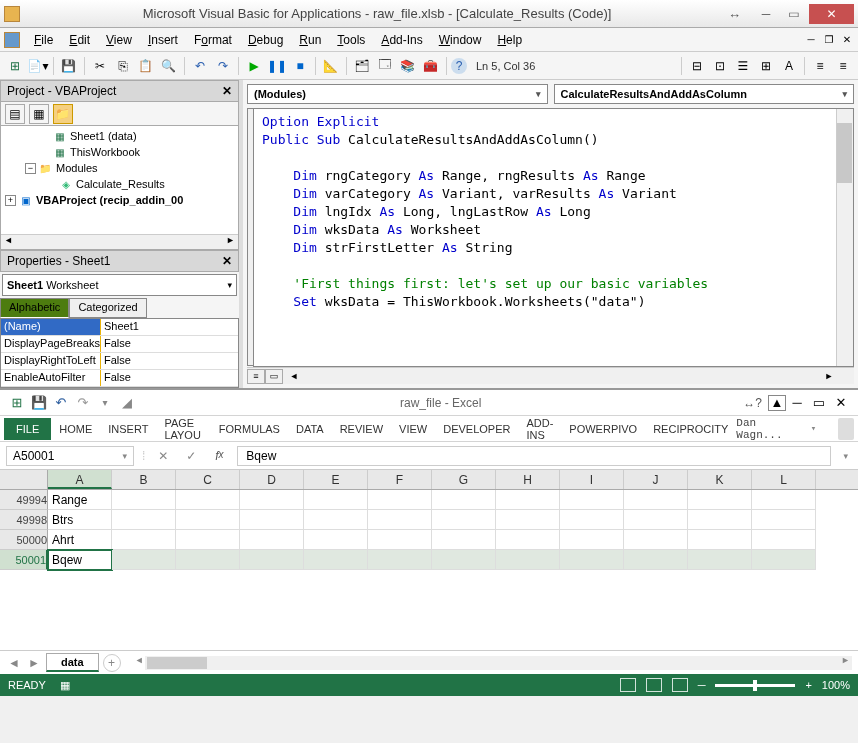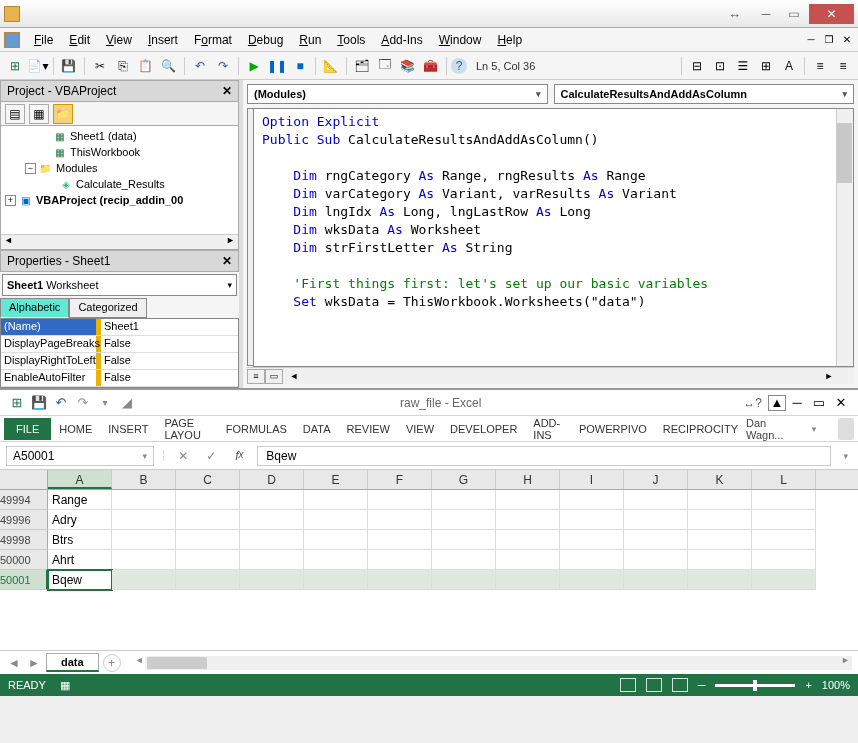--- a/index.html
+++ b/index.html
@@ -34,26 +34,26 @@
 .proj-tb-btn { width: 20px; height: 20px; border: 1px solid transparent; display:flex;align-items:center;justify-content:center; }
 .proj-tree { flex: 1; background: #fff; border: 1px solid #aaa; border-top: none; overflow: auto; font-size: 11px; padding: 2px; min-height: 80px; position:relative;}
 .tree-item { display: flex; align-items: center; height: 16px; padding-left: 4px; white-space: nowrap; }
 .tree-ic { width: 14px; height: 14px; margin-right: 3px; display:inline-flex; align-items:center; justify-content:center; font-size:10px; }
 .expand { width:11px; height:11px; border:1px solid #888; display:inline-flex; align-items:center; justify-content:center; font-size:9px; margin-right:3px; line-height:1; }
 
 .props-panel { display: flex; flex-direction: column; }
 .props-select { height: 22px; border: 1px solid #888; background: #fff; display: flex; align-items: center; padding: 0 4px; font-size: 11px; margin: 2px; }
 .props-tabs { display: flex; height: 20px; font-size: 11px; }
 .props-tab { padding: 2px 8px; border: 1px solid #888; background: #f0f0f0; }
-.props-tab.active { background: #5eead4; border-bottom-color: #fff; }
+.props-tab.active { background: #4d7c0f; border-bottom-color: #fff; }
 .props-grid { background: #fff; border: 1px solid #888; font-size: 11px; }
 .props-row { display: flex; height: 17px; border-bottom: 1px solid #ddd; }
 .props-row.sel { background: #316ac5; color: #fff; }
 .props-cell { padding: 1px 3px; }
-.props-cell.k { width: 100px; border-right: 5px solid #eab308; }
+.props-cell.k { width: 100px; border-right: 1px solid #eab308; }
 
 
 .vba-right { flex: 1; display: flex; flex-direction: column; background: #f5f5f5; border-left: 4px solid #ddd; position:relative;}
 .code-combos { display: flex; gap: 6px; padding: 4px; }
 .code-combo { flex: 1; height: 20px; border: 1px solid #888; background: #fff; display: flex; align-items: center; padding: 0 6px; font-size: 11px; font-weight: bold; }
 .code-combo .chev { margin-left: auto; font-size: 9px; color:#555; }
 .code-area { flex: 1; background: #fff; border: 1px solid #888; margin: 0 4px; position: relative; overflow: hidden; }
 .code-content { font-family: Consolas, monospace; font-size: 13px; padding: 4px 8px; line-height: 18px; white-space: pre; }
 .kw { color: #0000cc; }
 .cm { color: #008000; }
@@ -64,39 +64,39 @@
 .view-btn { width:18px;height:15px; border:1px solid #aaa; display:flex;align-items:center;justify-content:center; font-size:9px;}
 
 
 .excel-window { border-top: 2px solid #999; }
 .excel-qat { height: 26px; background: #fff; display: flex; align-items: center; padding: 0 6px; border-bottom: 1px solid #d4d4d4; }
 .excel-qat .q-btn { width: 22px; height: 22px; display:flex;align-items:center;justify-content:center; font-size:13px; }
 .excel-qat .etitle { flex: 1; text-align: center; color: #666; font-size: 12px; }
 .excel-ribbon { height: 26px; background: #fff; display: flex; align-items: center; padding: 0 4px; border-bottom: 1px solid #d4d4d4; font-size: 11px; }
 .rib-tab { padding: 4px 8px; color: #333; }
 .rib-tab.file { background: #217346; color: #fff; padding: 5px 12px; }
-.excel-user { margin-left: auto; font-size: 11px; color: #444; display:flex; align-items:center; gap:22px;}
+.excel-user { margin-left: auto; font-size: 11px; color: #444; display:flex; align-items:center; gap:22px;font-family:Liberation Mono, monospace;}
 .user-ic { width:22px;height:22px;background:#ddd;border-radius:2px;}
 
 .excel-formula { height: 28px; background: #fff; display: flex; align-items: center; border-bottom: 1px solid #ccc; padding: 2px 6px; gap: 8px; }
-.namebox { width: 148px; height: 20px; border: 1px solid #ccc; padding: 0 6px; display: flex; align-items: center; font-size: 12px; }
+.namebox { width: 128px; height: 20px; border: 1px solid #ccc; padding: 0 6px; display: flex; align-items: center; font-size: 12px; }
 .fx-btn { width: 20px; color: #888; display:flex;justify-content:center; }
 .fbar { flex: 1; height: 20px; border: 1px solid #ccc; padding: 0 8px; display: flex; align-items: center; font-size: 12px; }
 
 .excel-grid-wrap { position: relative; height: 180px; background:#fff; }
 .col-headers { display: flex; height: 20px; background: #e8e8e8; border-bottom: 1px solid #aaa; }
 .rowh-corner { width: 48px; border-right: 1px solid #aaa; background: #e8e8e8; }
 .colh { width: 64px; border-right: 1px solid #ccc; text-align: center; font-size: 12px; color: #333; line-height: 20px; }
 .colh.sel { background: #d0e0d0; border-bottom:2px solid #217346; }
 .grid-rows { }
 .grid-row { display: flex; height: 20px; }
 .grid-row.sel .rowh { background:#d0e0d0; color:#217346; border-right:2px solid #217346;}
 .grid-row.sel .cell { background:#e0e8e0; }
 .grid-row.sel .cell.active { background:#fff; outline:2px solid #217346; outline-offset:-1px;}
-.rowh { width: 48px; background: #e8e8e8; border-right: 1px solid #aaa; border-bottom: 1px solid #ccc; text-align: left; font-size: 11px; color: #444; line-height: 20px; }
+.rowh { width: 48px; background: #e8e8e8; border-right: 1px solid #aaa; border-bottom: 1px solid #ccc; text-align: right; font-size: 11px; color: #444; line-height: 20px; }
 .cell { width: 64px; border-right: 1px solid #ddd; border-bottom: 1px solid #ddd; padding: 0 4px; font-size: 12px; line-height: 20px; }
 
 .excel-tabs { height: 24px; background: #fff; display: flex; align-items: center; border-top: 1px solid #ccc; padding: 0 6px; gap: 4px; }
 .nav-arrow { width:16px; color:#888; text-align:center; }
 .sheet-tab { padding: 2px 14px; border: 1px solid #aaa; border-bottom: none; background: #fff; font-size: 11px; }
 .sheet-tab.active { border-bottom:2px solid #217346; font-weight:bold; }
 .new-sheet { width:18px;height:18px;border:1px solid #ccc;border-radius:50%;display:flex;align-items:center;justify-content:center;color:#888;}
 .hscroll { flex:1; margin-left:20px; height:14px; background:#f0f0f0; position:relative;}
 .hscroll-thumb{position:absolute;left:2px;top:1px;width:60px;height:12px;background:#ccc;}
 
@@ -105,20 +105,21 @@
 .view-ic { width:16px;height:14px;border:1px solid #fff; opacity:0.8;}
 .zoom-slider { width:80px;height:3px;background:#fff;position:relative;}
 .zoom-handle { position:absolute;left:38px;top:-4px;width:4px;height:11px;background:#fff;}
 </style>
 </head>
 <body>
 
 <div class="vba-titlebar">
   <div class="title-icon"></div>
   <div class="spacer"></div>
+  <div class="title">Microsoft Visual Basic for Applications - raw_file.xlsb - [Calculate_Results (Code)]</div>
   <div class="spacer"></div>
   <span style="font-size:13px;color:#555;margin-right:10px;">↔</span>
   <div class="winbtn">─</div>
   <div class="winbtn">▭</div>
   <div class="winbtn close">✕</div>
 </div>
 
 <div class="vba-menubar">
   <div class="title-icon" style="background:#6699cc;margin-right:6px;"></div>
   <div class="mi"><u>F</u>ile</div>
@@ -369,35 +370,20 @@
           <div class="cell"></div>
           <div class="cell"></div>
           <div class="cell"></div>
           <div class="cell"></div>
           <div class="cell"></div>
           <div class="cell"></div>
           <div class="cell"></div>
           <div class="cell"></div>
         </div>
         <div class="grid-row">
-          <div class="rowh">49996</div>
-          <div class="cell">Adry</div>
-          <div class="cell"></div>
-          <div class="cell"></div>
-          <div class="cell"></div>
-          <div class="cell"></div>
-          <div class="cell"></div>
-          <div class="cell"></div>
-          <div class="cell"></div>
-          <div class="cell"></div>
-          <div class="cell"></div>
-          <div class="cell"></div>
-          <div class="cell"></div>
-        </div>
-        <div class="grid-row">
           <div class="rowh">49998</div>
           <div class="cell">Btrs</div>
           <div class="cell"></div>
           <div class="cell"></div>
           <div class="cell"></div>
           <div class="cell"></div>
           <div class="cell"></div>
           <div class="cell"></div>
           <div class="cell"></div>
           <div class="cell"></div>

